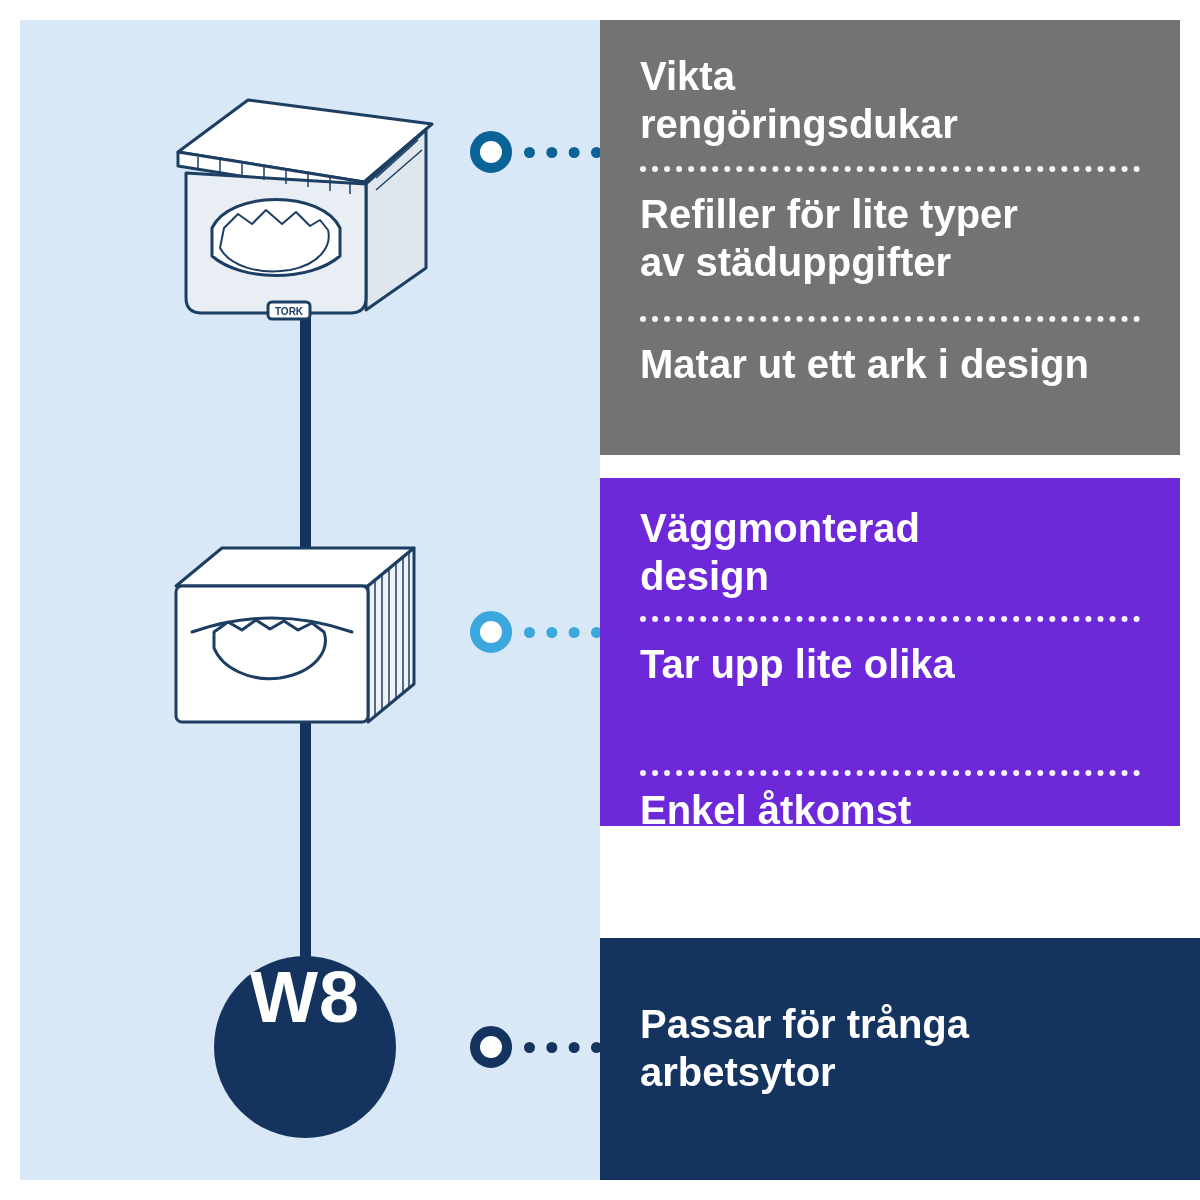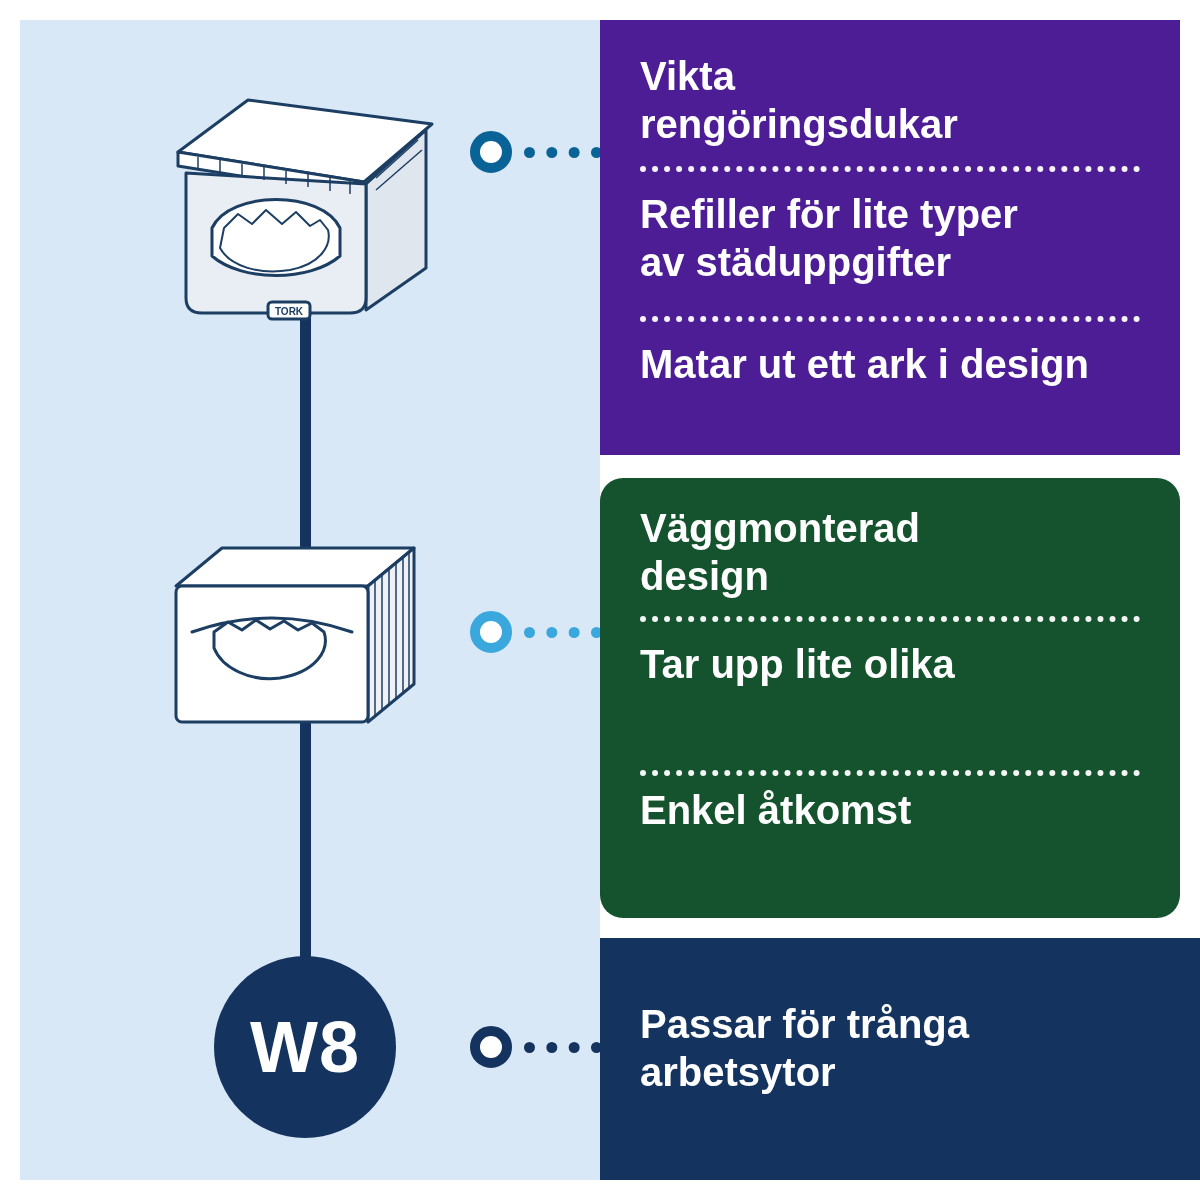--- a/index.html
+++ b/index.html
@@ -7,36 +7,36 @@
   .canvas{position:relative;width:1200px;height:1200px;background:#ffffff;overflow:hidden;}
   .bg{position:absolute;left:20px;top:20px;width:1160px;height:1160px;background:#d9e8f6;}
   .right-col{position:absolute;left:600px;top:20px;width:580px;height:1160px;background:#ffffff;}
 
   .vline{position:absolute;left:300px;top:305px;width:11px;height:660px;background:#14335e;}
 
   .disp1{position:absolute;left:150px;top:78px;width:310px;height:265px;}
   .disp2{position:absolute;left:158px;top:532px;width:275px;height:225px;}
 
   .badge{position:absolute;left:214px;top:956px;width:182px;height:182px;border-radius:50%;
-         background:#14335e;display:flex;align-items:center;justify-content:center;}
+         background:#14335e;display:flex;align-items:flex-start;justify-content:center;}
   .badge span{color:#ffffff;font-size:72px;font-weight:700;letter-spacing:1px;}
 
   .ring{position:absolute;width:22px;height:22px;border-radius:50%;background:#ffffff;}
   .ring-top{left:470px;top:131px;border:10px solid #0a6396;}
   .ring-mid{left:470px;top:611px;border:10px solid #3aa7dd;}
   .ring-bot{left:470px;top:1026px;border:10px solid #14335e;}
 
   .dots{position:absolute;width:78px;height:0;}
   .dots-top{left:524px;top:147px;border-top:11px dotted #0a6396;}
   .dots-mid{left:524px;top:627px;border-top:11px dotted #3aa7dd;}
   .dots-bot{left:524px;top:1042px;border-top:11px dotted #14335e;}
 
   .panel{position:absolute;left:600px;width:580px;}
-  .panel-top{top:20px;height:435px;background:#4c1d95;}
-  .panel-mid{top:478px;height:440px;background:#14532d;border-radius:23px;}
+  .panel-top{top:20px;height:435px;background:#737373;}
+  .panel-mid{top:478px;height:348px;background:#6d28d9;}
   .panel-bot{top:938px;height:242px;background:#14335e;padding-left:48px;}
 
   .feature{position:absolute;left:40px;right:30px;margin:0;color:#ffffff;
            font-weight:700;font-size:40px;line-height:1.2;white-space:pre-line;}
   .divider{position:absolute;left:40px;right:40px;height:0;border-top:6px dotted #ffffff;opacity:.95;}
 
   .panel-top .f0{top:32px}  .panel-top .d0{top:146px}
   .panel-top .f1{top:170px} .panel-top .d1{top:296px}
   .panel-top .f2{top:320px}
 

